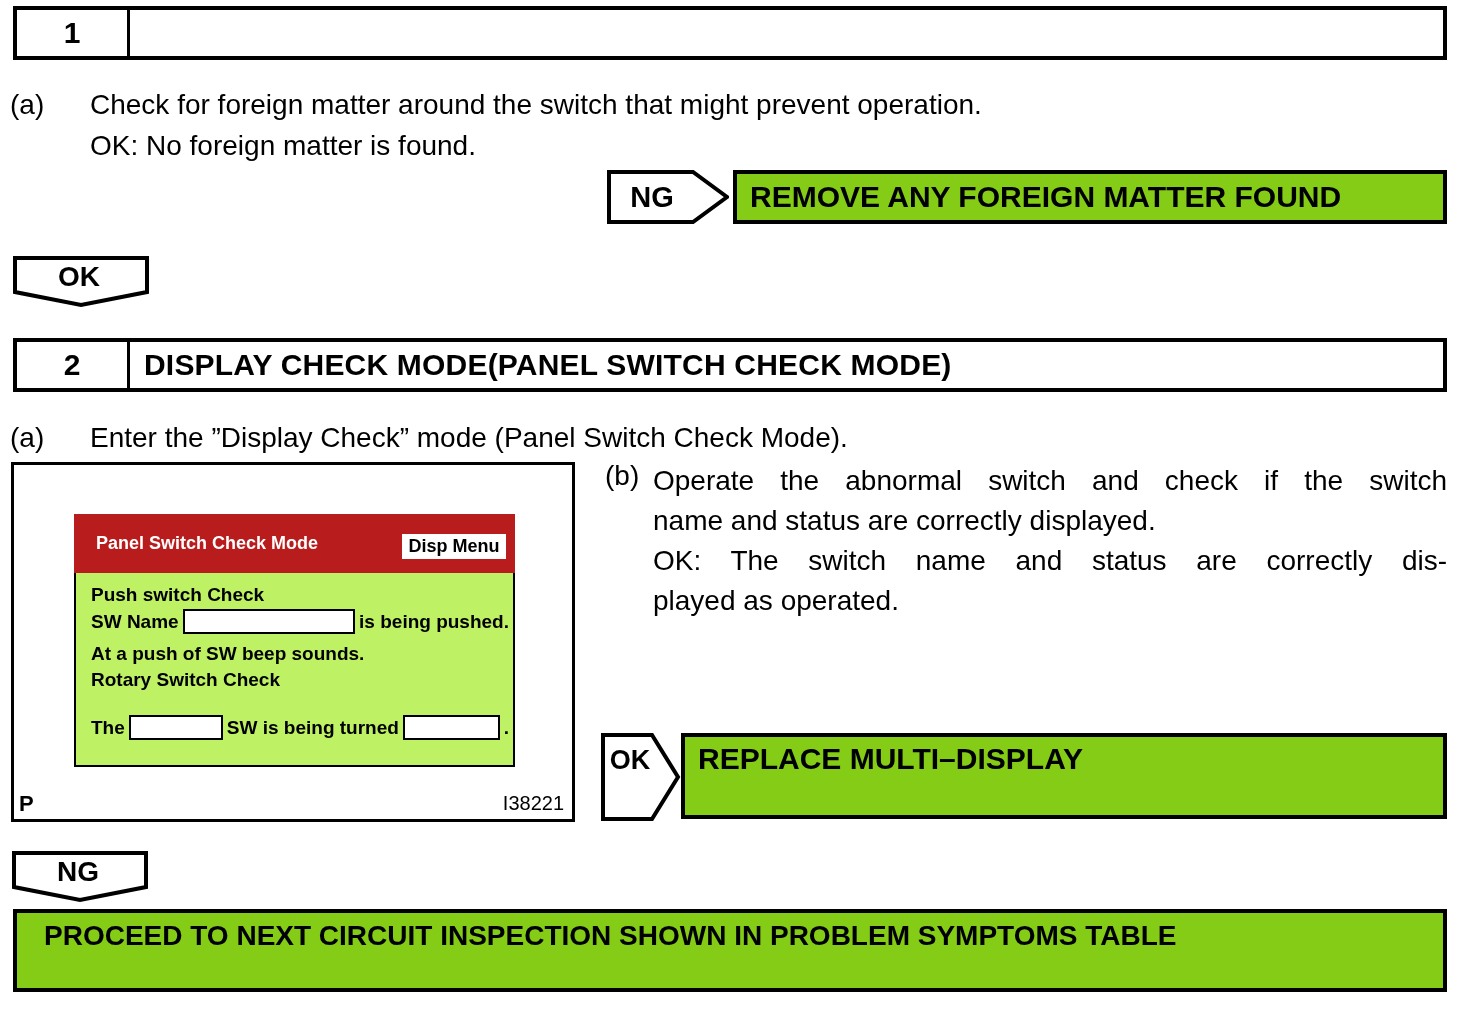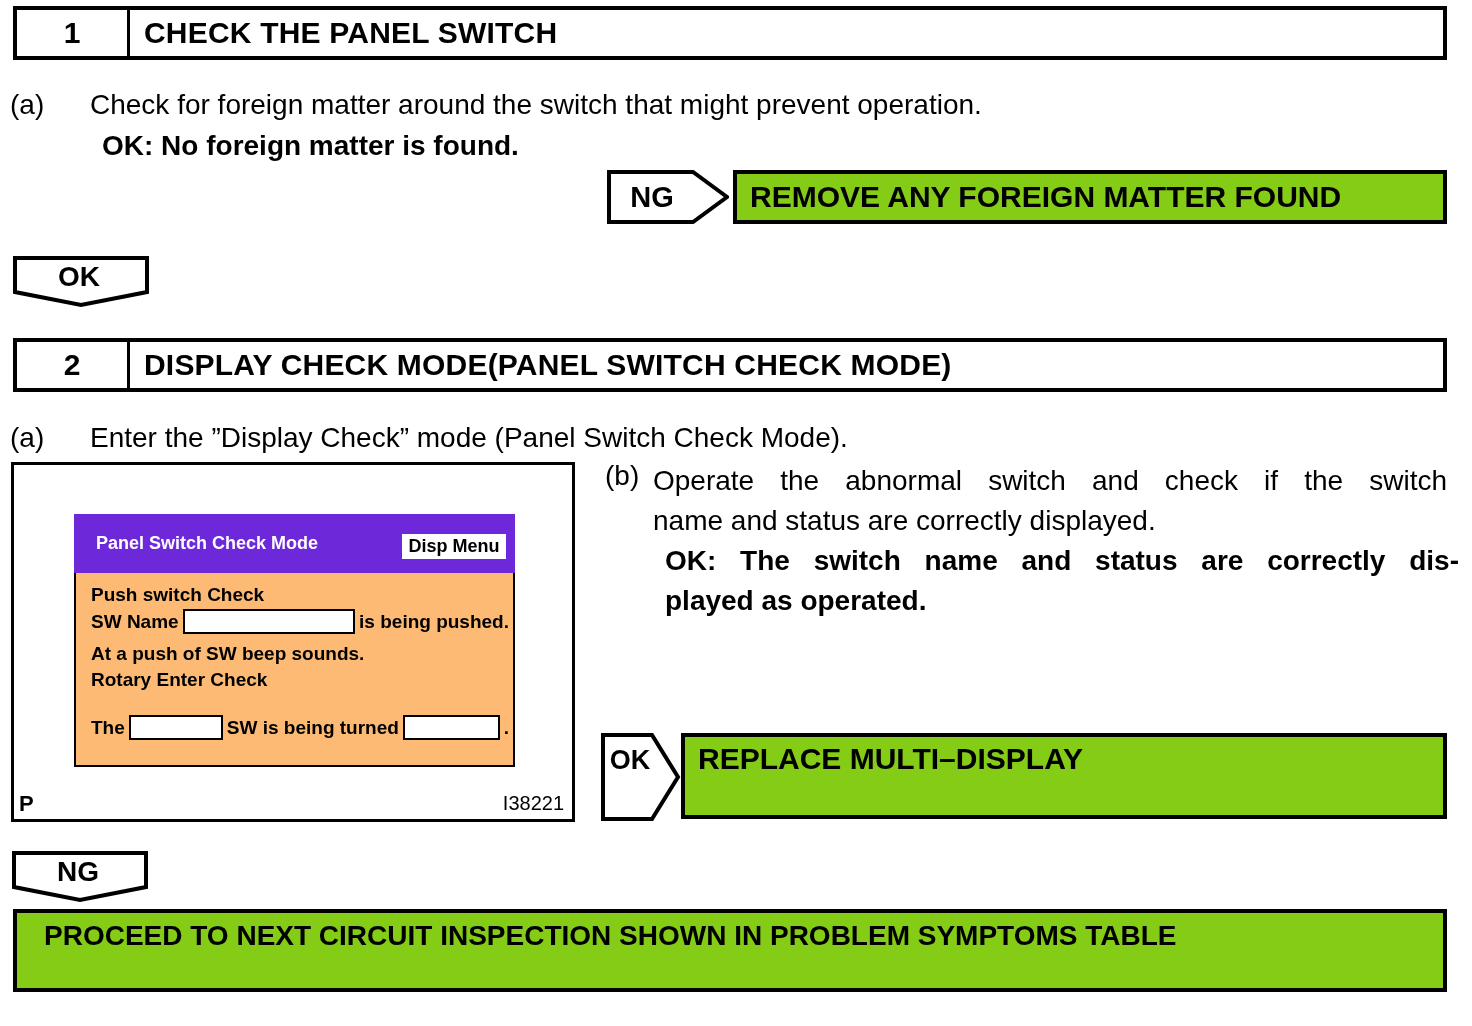--- a/index.html
+++ b/index.html
@@ -24,21 +24,21 @@
   }
   .hdr-title {
     flex:1; display:flex; align-items:center;
     padding-left:14px; font-weight:bold; font-size:30px;
     letter-spacing:.2px; white-space:nowrap;
   }
 
   
   .para { display:flex; font-size:28px; line-height:30px; }
   .para-label { flex:none; }
-  .bold { font-weight:bold;margin-left:12px; }
+  .bold { font-weight:normal; }
 
   
   .action-box {
     border:4px solid #000; box-sizing:border-box; background:#84cc16;
     font-weight:bold; font-size:30px; white-space:nowrap;
   }
   .v-center { display:flex; align-items:center; padding-left:13px; }
 
   
   .jline { width:794px; font-size:28px; line-height:40px; }
@@ -48,53 +48,52 @@
   .svg-label { font-family:"Liberation Sans", sans-serif; font-weight:bold; fill:#000; }
 
   
   .figure {
     left:11px; top:462px; width:564px; height:360px;
     border:3px solid #000; box-sizing:border-box; background:#fff;
   }
   .screen { position:absolute; left:60px; top:49px; width:441px; height:253px; }
   .screen-titlebar {
     position:absolute; left:0; top:0; right:0; height:59px;
-    background:#6d28d9; color:#fff; display:flex; align-items:center;
+    background:#b91c1c; color:#fff; display:flex; align-items:center;
     padding-left:22px; box-sizing:border-box;
     font-weight:bold; font-size:18px;
   }
   .disp-btn {
     position:absolute; left:328px; top:20px; width:104px; height:25px;
     background:#fff; color:#000; display:flex; align-items:center; justify-content:center;
     font-weight:bold; font-size:18px;
   }
   .screen-body {
     position:absolute; left:0; top:59px; right:0; bottom:0;
-    border:2px solid #000; border-top:none; box-sizing:border-box; background:#fdba74;
+    border:2px solid #000; border-top:none; box-sizing:border-box; background:#bef264;
   }
   .scr-row {
     position:absolute; left:15px; right:4px;
     display:flex; align-items:center;
     font-weight:bold; font-size:19px; white-space:nowrap;
   }
   .field {
     display:inline-block; border:2px solid #000; background:#fff;
     height:21px; box-sizing:content-box; margin:0 4px;
   }
   .fig-p  { position:absolute; left:5px;  bottom:2px; font-weight:bold; font-size:22px; }
   .fig-id { position:absolute; right:8px; bottom:4px; font-size:20px; }
 </style>
 </head>
 <body>
 
 <div class="page">
 
   <div class="abs hdr-box" style="top:6px;">
     <div class="hdr-num">1</div>
-    <div class="hdr-title">CHECK THE PANEL SWITCH</div>
   </div>
 
   <div class="abs para" style="left:10px; top:90px;">
     <div class="para-label" style="width:80px;">(a)</div>
     <div>Check for foreign matter around the switch that might prevent operation.</div>
   </div>
   <div class="abs bold" style="left:90px; top:130px; font-size:28px;">OK: No foreign matter is found.</div>
 
   <svg class="abs" style="left:607px; top:170px;" width="122" height="54" viewBox="0 0 122 54">
     <polygon points="2,2 86,2 120,27 86,52 2,52" fill="#ffffff" stroke="#000000" stroke-width="4"></polygon>
@@ -133,21 +132,21 @@
         </div>
         <div class="scr-row" style="top:36px;">
           <span>SW Name</span>
           <span class="field" style="width:186px;"></span>
           <span>is being pushed.</span>
         </div>
         <div class="scr-row" style="top:70px;">
           <span>At a push of SW beep sounds.</span>
         </div>
         <div class="scr-row" style="top:96px;">
-          <span>Rotary Enter Check</span>
+          <span>Rotary Switch Check</span>
         </div>
         <div class="scr-row" style="top:121px;margin-top:21px;">
           <span>The</span>
           <span class="field" style="width:98px;"></span>
           <span>SW is being turned</span>
           <span class="field" style="width:101px;"></span>
           <span>.</span>
         </div>
       </div>
     </div>

